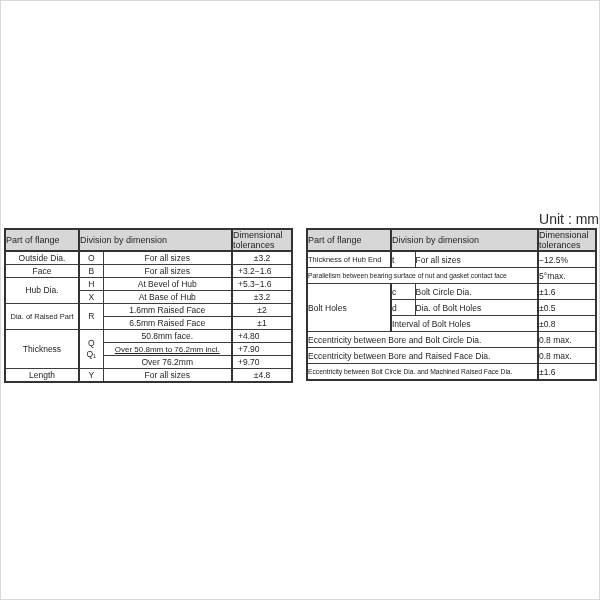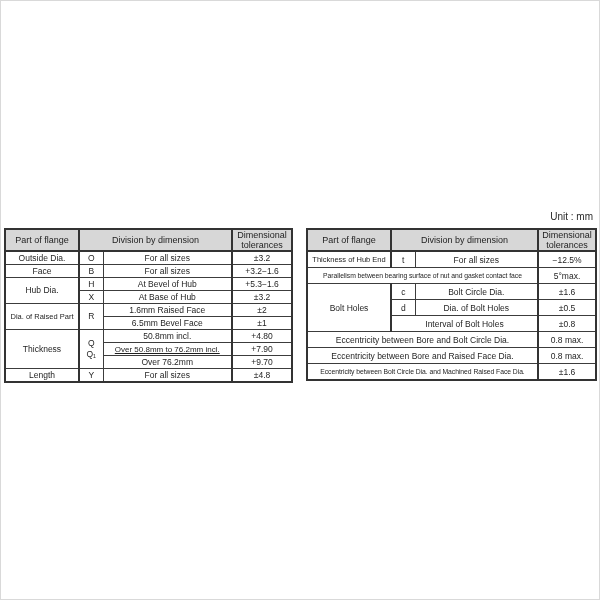--- a/index.html
+++ b/index.html
@@ -2,48 +2,48 @@
 <html><head>
 <meta charset="utf-8">
 <style>
   html,body{margin:0;padding:0;}
   body{
     width:600px;height:600px;background:#ffffff;position:relative;
     font-family:"Liberation Sans","DejaVu Sans",sans-serif;color:#1e1e1e;
     overflow:hidden;
   }
   .frame{position:absolute;left:0;top:0;width:598px;height:598px;border:1px solid #d9d9d9;pointer-events:none;}
-  .unit-label{position:absolute;top:211px;right:7px;font-size:10px;color:#2a2a2a;}
+  .unit-label{position:absolute;top:211px;right:1px;font-size:14px;color:#2a2a2a;}
 
   table.spec{
     position:absolute;border-collapse:collapse;table-layout:fixed;
     border:2px solid #333333;
   }
   #left-table{left:4px;top:228px;width:287px;}
   #right-table{left:306px;top:228px;width:289px;}
 
   table.spec th,table.spec td{
     border:1px solid #3c3c3c;padding:0;overflow:hidden;
   }
   table.spec thead th{
     background:#d7d7d7;font-weight:normal;font-size:9px;line-height:1.12;
-    height:18px;text-align:center;border-bottom:2px solid #333333;
+    height:18px;text-align:left;border-bottom:2px solid #333333;
   }
   #left-table tbody td{height:12px;font-size:8.5px;line-height:11px;text-align:center;border-radius:6px;}
-  #right-table tbody td{height:15px;font-size:8.5px;line-height:14px;text-align:center;}
+  #right-table tbody td{height:15px;font-size:8.5px;line-height:14px;}
 
   td.desc{text-align:left;padding-left:5px;margin-top:48px;}
   .gL{border-left-width:2px !important;border-left-color:#333333 !important;}
   .gT{border-left-width:2px !important;border-left-color:#333333 !important;}
   .pre{white-space:pre-line;}
   .sub2{line-height:8.5px;font-size:8.5px;}
   .fz80{font-size:8px !important;text-decoration:underline;}
   .fz75{font-size:7.5px !important;}
   .fz68{font-size:6.8px !important;letter-spacing:-0.05px;}
-  .split{display:flex;justify-content:center;padding:0 5px;}
+  .split{display:flex;justify-content:flex-start;padding:0 5px;}
 </style>
 </head>
 <body>
 
 <div class="frame"></div>
 <div class="unit-label">Unit : mm</div>
 
 <table class="spec" id="left-table">
   <colgroup>
       <col style="width:74px">
@@ -93,28 +93,28 @@
       <td class="desc">At Base of Hub</td>
       <td class="gT">±3.2</td>
     </tr>
     <tr>
       <td rowspan="2" class="fz75">Dia. of Raised Part</td>
       <td rowspan="2" class="gL">R</td>
       <td class="desc">1.6mm Raised Face</td>
       <td class="gT">±2</td>
     </tr>
     <tr>
-      <td class="desc">6.5mm Bevel Face</td>
+      <td class="desc">6.5mm Raised Face</td>
       <td class="gT">±1</td>
     </tr>
     <tr>
       <td rowspan="3">Thickness</td>
       <td rowspan="3" class="gL pre sub2">Q
 Q₁</td>
-      <td class="desc">50.8mm incl.</td>
+      <td class="desc">50.8mm face.</td>
       <td class="gT">
         <div class="split">
             <span>+4.8</span>
             <span>0</span>
           </div>
       </td>
     </tr>
     <tr>
       <td class="desc fz80">Over 50.8mm to 76.2mm incl.</td>
       <td class="gT">

